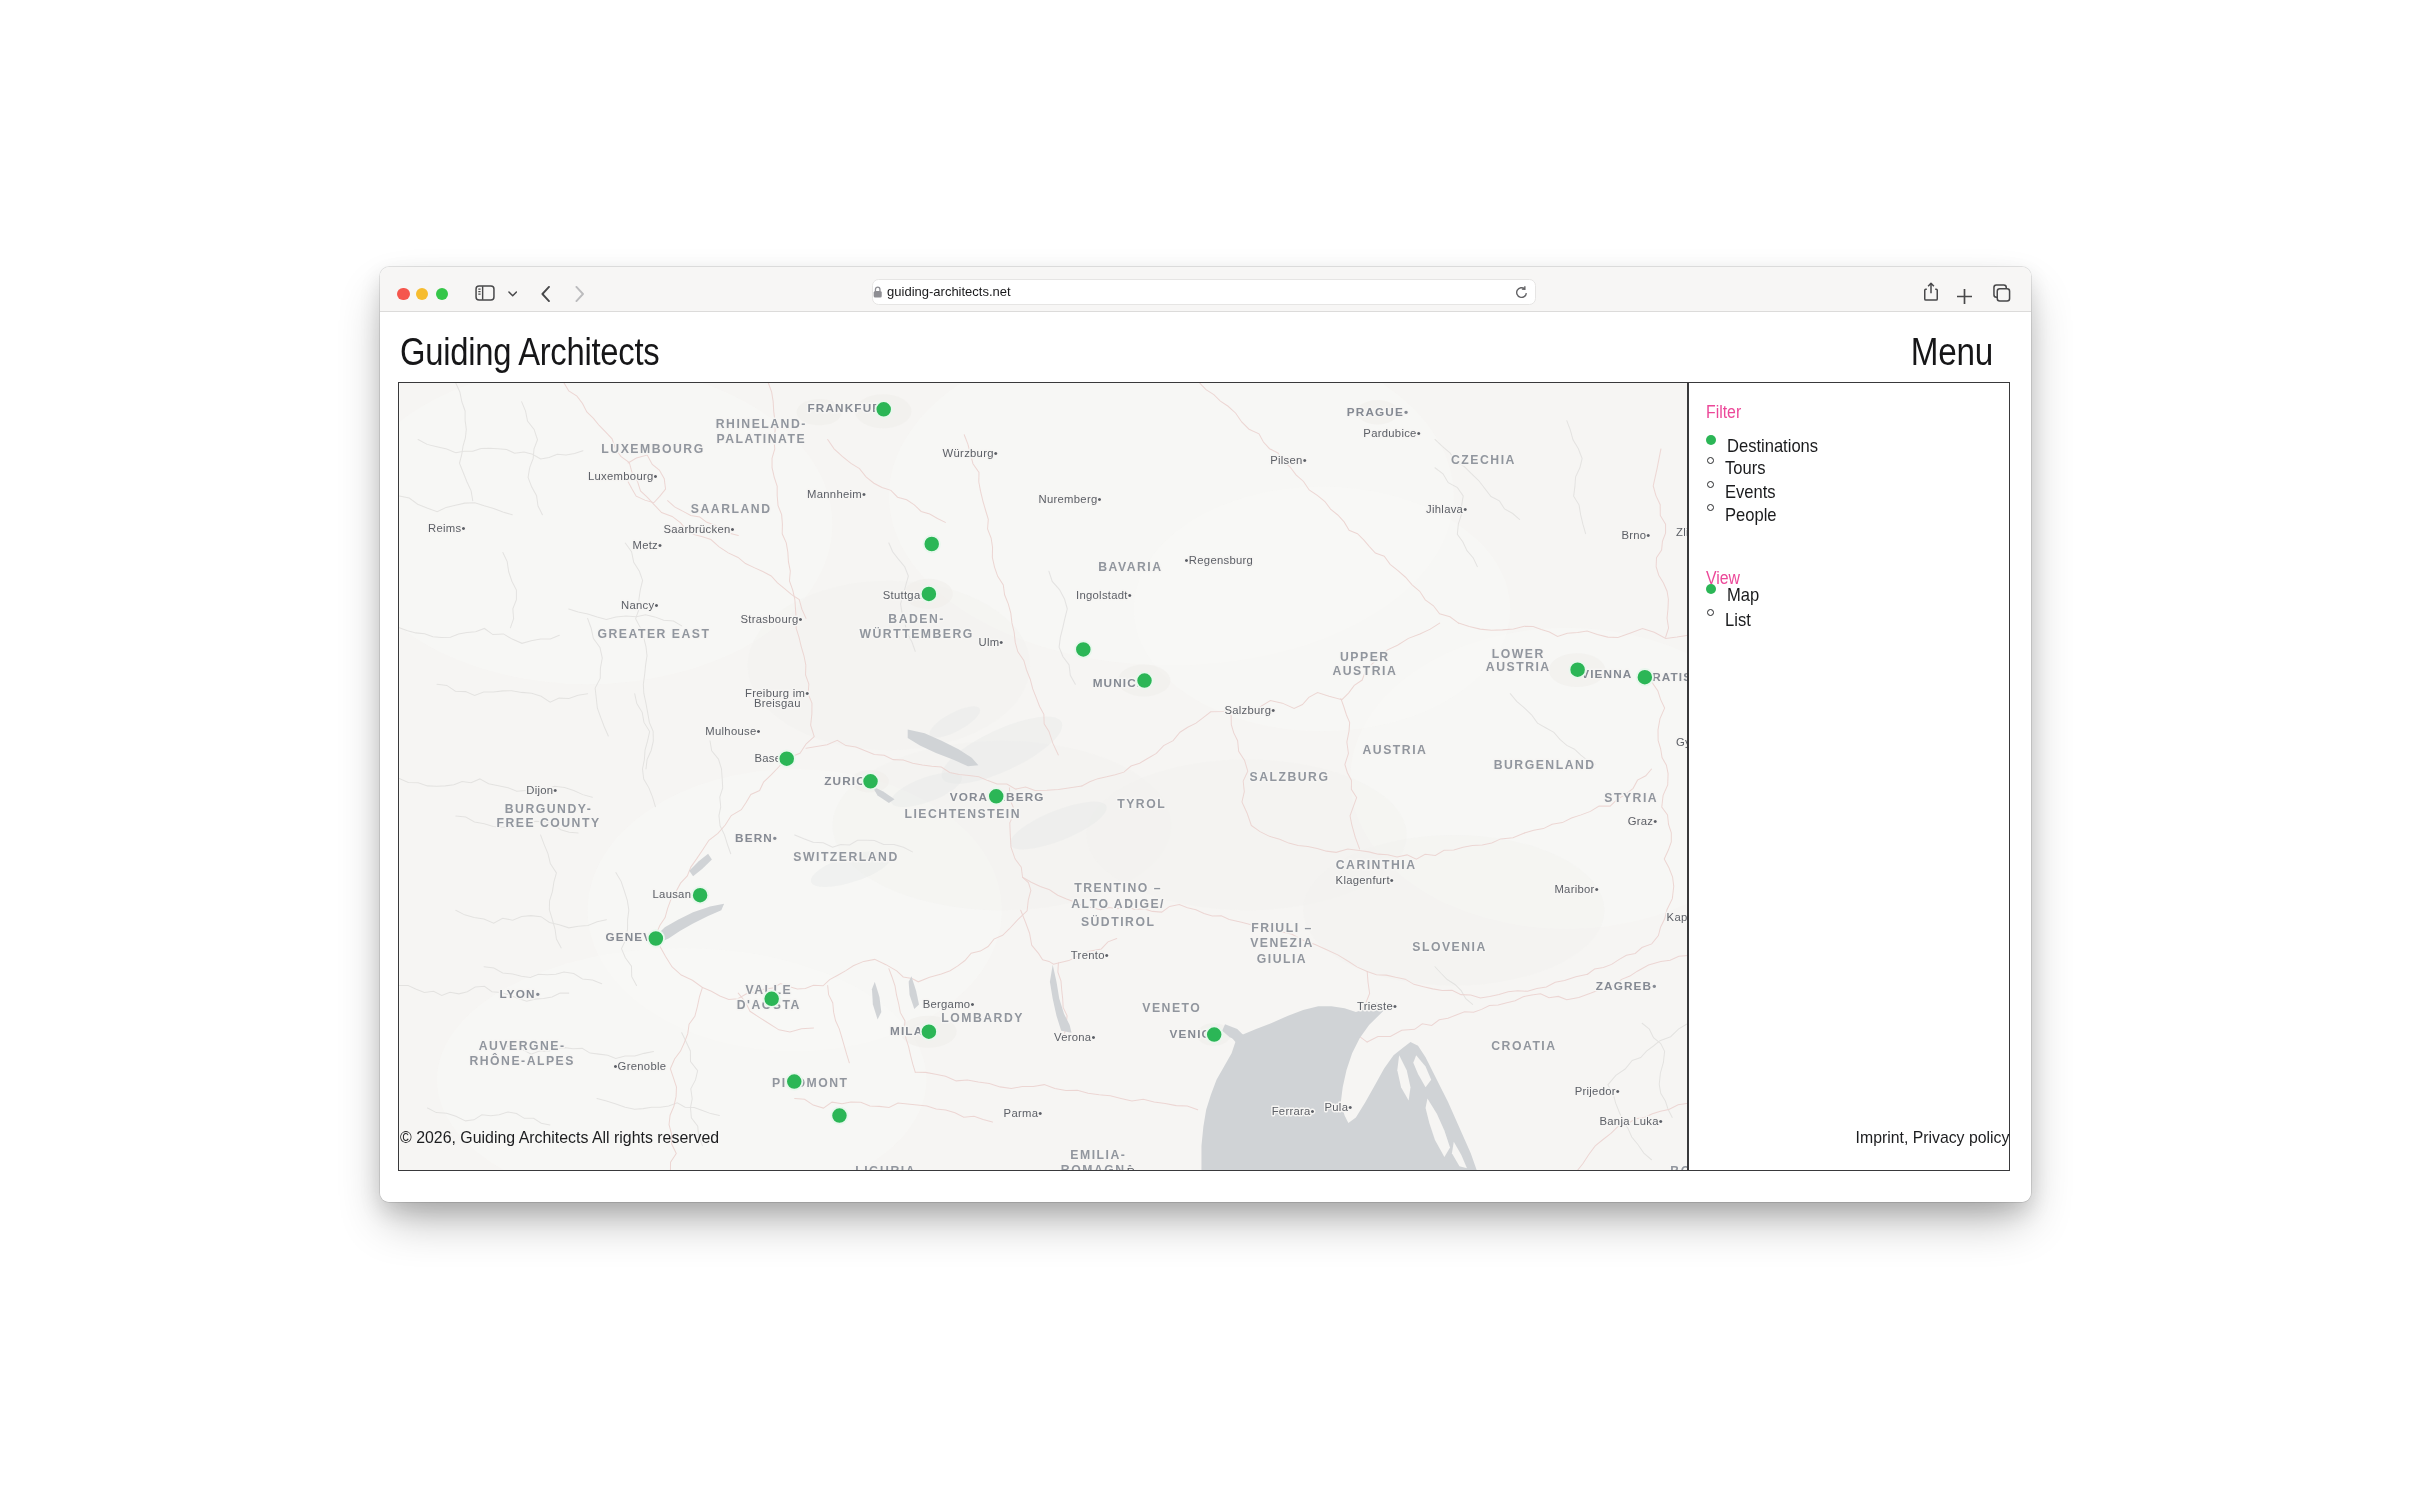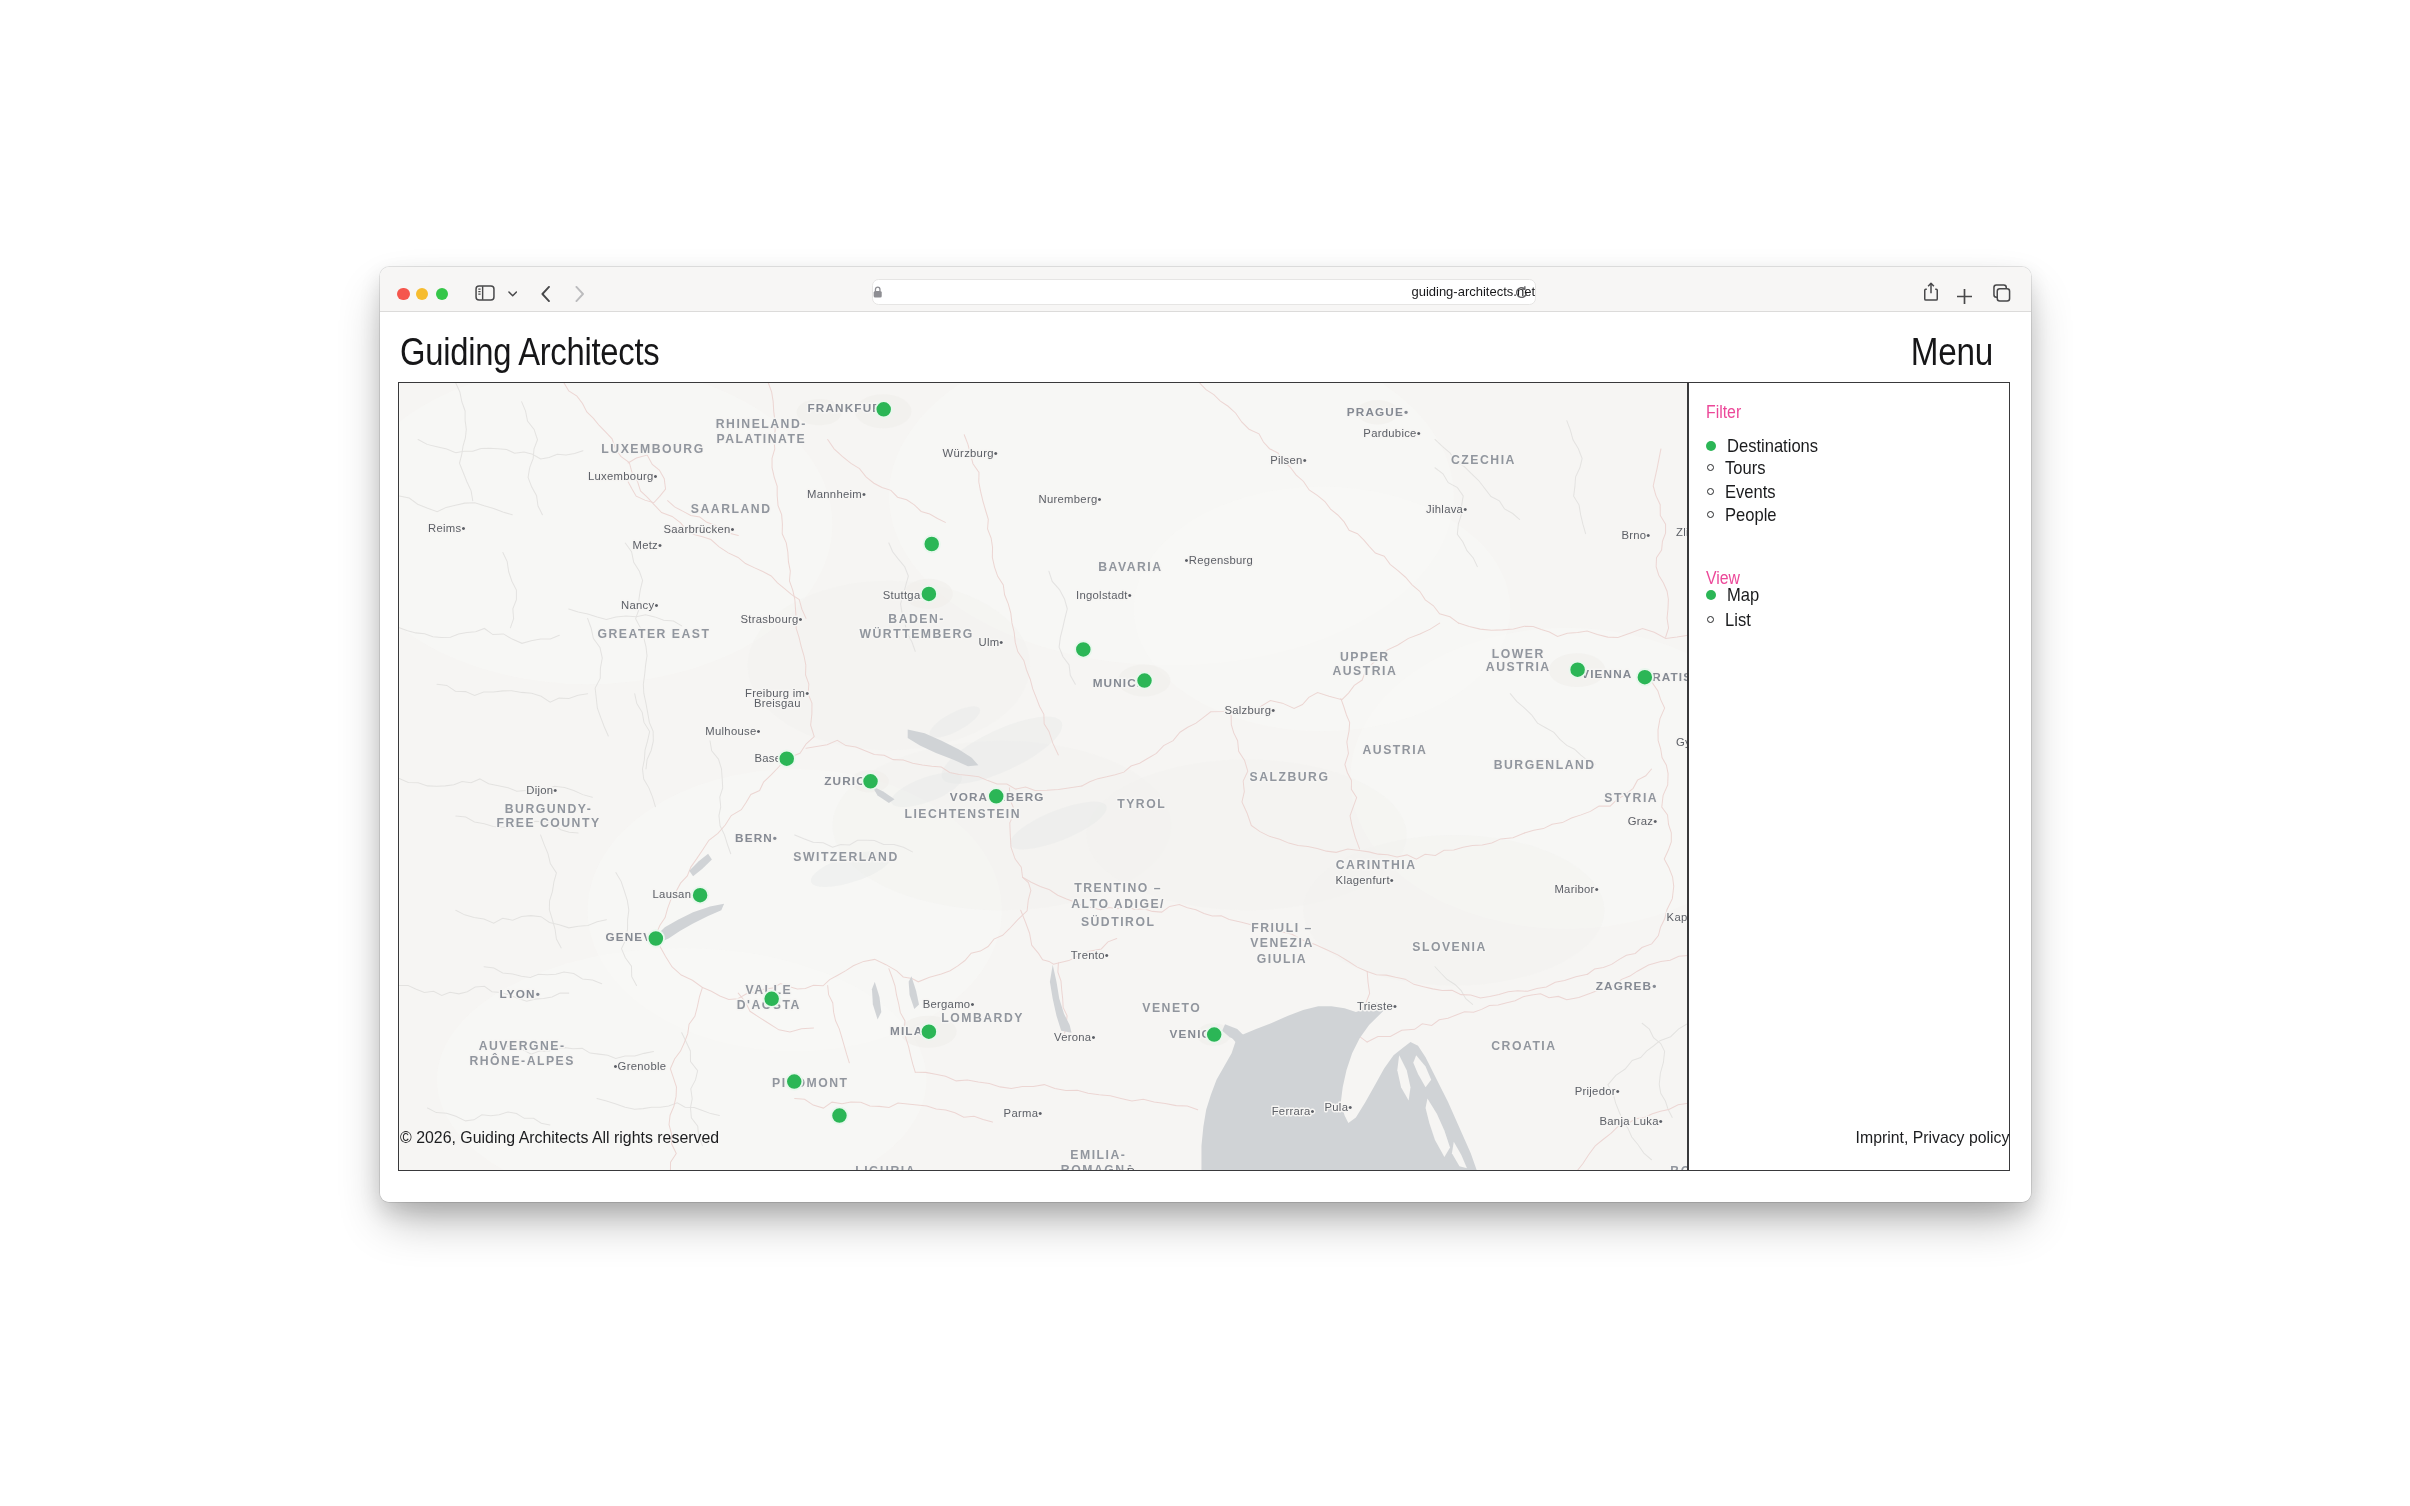--- a/index.html
+++ b/index.html
@@ -5,37 +5,37 @@
   font-family:"Liberation Sans",sans-serif;-webkit-font-smoothing:antialiased}
 .window{position:absolute;left:380px;top:267px;width:1651px;height:935px;background:#fff;
   border-radius:9.4px;box-shadow:0 0 0 0.9px rgba(0,0,0,.10),0 23.5px 47px -7.5px rgba(0,0,0,.30),0 9.4px 21px rgba(0,0,0,.12);overflow:hidden}
 .toolbar{position:absolute;left:0;top:0;width:100%;height:45px;background:#f7f6f5;border-bottom:0.9px solid #dcdbda}
 .tl{position:absolute;top:21px;width:12.2px;height:12.2px;border-radius:50%}
 .tl.r{left:17.4px;background:#f5564d}
 .tl.y{left:36px;background:#f6bc2f}
 .tl.g{left:56px;background:#35c649}
 .icon{position:absolute;color:#48484a}
 .urlbar{position:absolute;left:492px;top:12.2px;width:664px;height:25.4px;background:#fff;
-  border:0.9px solid #e6e5e4;border-radius:6.6px;display:flex;align-items:center;justify-content:space-between;
+  border:0.9px solid #e6e5e4;border-radius:6.6px;display:flex;align-items:center;justify-content:flex-start;
   font-size:13px;color:#19191b}
 .urlbar .lock{margin-right:4.7px;display:inline-block}
 .urlbar .reload{position:absolute;right:7.5px;top:4.7px}
 .page{position:absolute;left:0;top:46px;width:100%;height:1102px;background:#fff}
 .h1{position:absolute;left:20px;top:20px;font-size:38px;line-height:38px;letter-spacing:-0.3px;color:#161618;white-space:nowrap}
 .h1 span,.menu span,.ft span{display:inline-block;transform-origin:0 50%}
 .h1 span{transform:scaleX(0.862)}
 .menu{position:absolute;right:38px;top:20px;font-size:38px;line-height:38px;letter-spacing:-0.3px;color:#161618;white-space:nowrap}
 .menu span{transform:scaleX(0.875);transform-origin:100% 50%}
 .box{position:absolute;left:18.4px;top:69px;width:1612px;height:789px;border:1.4px solid #39393b;background:#fff;overflow:hidden}
 .map{position:absolute;left:0;top:0}
 .divider{position:absolute;left:1288px;top:0;width:1.4px;height:100%;background:#39393b}
 .side{position:absolute;left:1290px;top:0;right:0;bottom:0;background:#fff;font-size:18.4px;color:#1a1b1d}
 .sh{position:absolute;left:17px;color:#ec4899;font-size:18px;line-height:21px}
 .sh span{display:inline-block;transform:scaleX(0.88);transform-origin:0 50%}
-.row{position:absolute;left:17px;height:21px;display:flex;align-items:center;white-space:nowrap}
+.row{position:absolute;left:17px;height:21px;display:flex;white-space:nowrap}
 .row .txt{display:inline-block;transform:scaleX(0.90);transform-origin:0 50%}
 .bullet{width:10px;height:10px;border-radius:50%;background:#2bb656;margin-right:10.8px;flex:0 0 auto}
 .ring{width:7px;height:7px;border-radius:50%;border:1.6px solid #27282b;margin-left:0.6px;margin-right:11.5px;flex:0 0 auto}
 .ft{position:absolute;top:815px;font-size:17px;line-height:20px;color:#1c1d1f;white-space:nowrap}
 .ft.l{left:20px}.ft.l span{transform:scaleX(0.935)}
 .ft.r{right:21.7px}.ft.r span{transform:scaleX(0.93);transform-origin:100% 50%}
 svg.ic{display:block}
 </style></head>
 <body>
 <div class="window">

